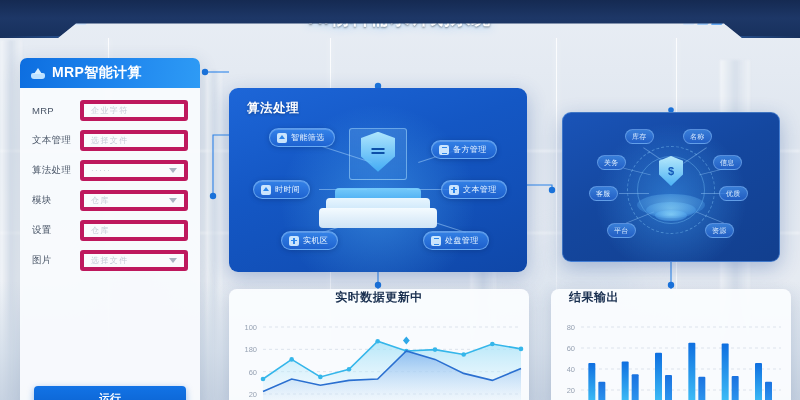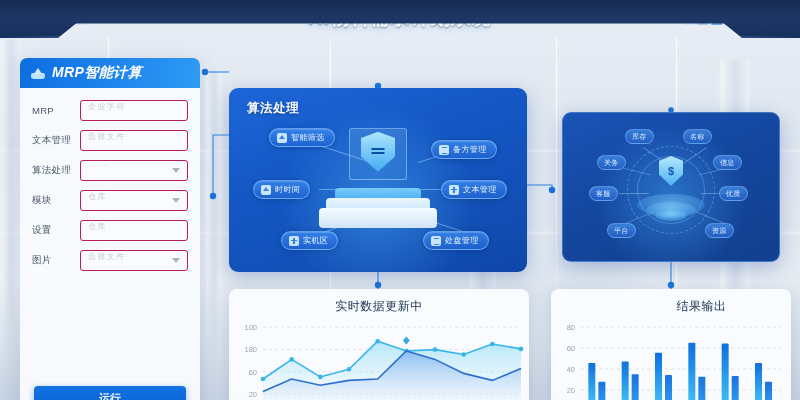--- a/index.html
+++ b/index.html
@@ -78,41 +78,41 @@
   #form-panel {
     position:absolute; left:20px; top:58px; width:180px; height:348px; z-index:10;
     background:rgba(248,250,253,.97);
     border-radius:7px 7px 0 0;
     box-shadow:0 4px 18px rgba(40,70,120,.17);
     overflow:hidden;
   }
   #form-header {
     height:30px; display:flex; align-items:center; gap:7px; padding:0 0 0 11px;
     background:linear-gradient(100deg,#0d6ee0 0%,#1f86ee 55%,#2e9bf5 100%);
-    color:#fff; font-size:14px; font-weight:bold; letter-spacing:.4px;font-style:italic;
+    color:#fff; font-size:14px; font-weight:bold; letter-spacing:.4px;
   }
   #form-header .cloud-ic { width:14px; height:11px; position:relative; flex:none; }
   #form-header .cloud-ic::before {
     content:""; position:absolute; left:0; bottom:0; width:14px; height:6px;
     background:#bfe2ff; border-radius:2px 2px 3px 3px;
   }
   #form-header .cloud-ic::after {
     content:""; position:absolute; left:3px; top:0;
     border-left:4px solid transparent; border-right:4px solid transparent;
     border-bottom:6px solid #d9efff;
   }
   .form-body { padding:11px 12px 0 12px; }
   .frow { display:flex; align-items:center; height:22px; margin-bottom:8px; }
   .flabel {
     width:48px; flex:none; font-size:9.5px; color:#4a5668; letter-spacing:.3px;
     filter:blur(.22px);
   }
   .fctrl {
-    flex:1; height:21px; border:1px solid #be185d; border-radius:3px;
-    background:#fff; position:relative; display:flex; align-items:flex-start;
+    flex:1; height:21px; border:4px solid #be185d; border-radius:3px;
+    background:#fff; position:relative; display:flex; align-items:center;
     padding:0 7px; font-size:8px; color:#c3cad6; letter-spacing:1.4px;
   }
   .fctrl.filled { background:#fff; }
   .fctrl.soft { background:#fafbfd; }
   .fctrl .caret {
     position:absolute; right:7px; top:50%; margin-top:-2px;
     width:0; height:0; border-left:4px solid transparent;
     border-right:4px solid transparent; border-top:5px solid #aab3c2;
   }
   #run-button {
@@ -235,24 +235,24 @@
 
   
   .chart-card {
     position:absolute; z-index:10; background:rgba(250,252,254,.97);
     border-radius:8px 8px 0 0; box-shadow:0 4px 16px rgba(40,70,120,.15);
     overflow:hidden;
   }
   #line-card { left:229px; top:289px; width:300px; height:115px; }
   #bar-card  { left:551px; top:289px; width:240px; height:115px; }
   .chart-title {
-    text-align:center; font-size:12px; font-weight:normal; color:#1a3050;
-    padding-top:9px; letter-spacing:.5px;
-  }
-  .chart-title.left { text-align:center; padding-left:18px;margin-left:43px; }
+    text-align:center; font-size:12px; font-weight:bold; color:#1a3050;
+    letter-spacing:.5px;
+  }
+  .chart-title.left { text-align:left; padding-left:18px; }
   .plot { position:absolute; left:0; right:0; bottom:0; }
 </style>
 </head>
 <body>
 
 <div id="bg">
   <div class="sky"></div>
   <div class="window-band" style="top:150px"></div>
   <div class="window-band" style="top:232px"></div>
   <div class="pillar" style="left:0;width:22px;height:360px"></div>

